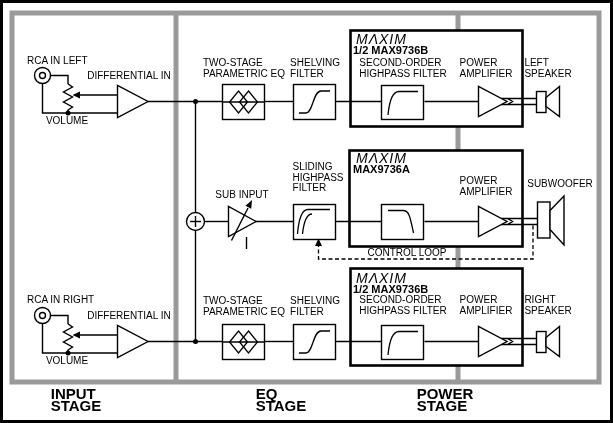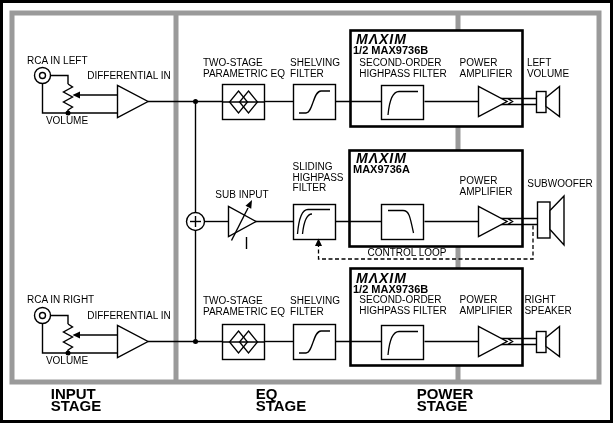--- a/index.html
+++ b/index.html
@@ -8,21 +8,21 @@
     font-family:"Liberation Sans","DejaVu Sans",sans-serif;overflow:hidden;
   }
   #wiring{position:absolute;left:0;top:0;}
   .lbl{
     position:absolute;font-size:10px;line-height:10.5px;color:#000;
     white-space:pre-line;transform:translateX(-50%);
     letter-spacing:0;
   }
   .la-left{transform:none;text-align:center;}
   .brand{
-    font-weight:700;font-style:italic;font-size:14px;line-height:12px;
+    font-weight:400;font-style:italic;font-size:14px;line-height:12px;
     letter-spacing:1px;transform:none;text-align:center;
   }
   .part{font-weight:700;font-size:11px;line-height:11px;transform:none;text-align:right;}
   .stage-lbl{font-weight:700;font-size:15px;line-height:12px;}
 </style>
 </head>
 <body>
 
 <div id="canvas">
 
@@ -186,21 +186,21 @@
 <div class="lbl" style="left:315px;top:296px">SHELVING
 FILTER</div>
 
 <div class="lbl brand" style="left:356px;top:33px">ΜΛΧΙΜ</div>
 <div class="lbl part" style="left:353px;top:45px">1/2 MAX9736B</div>
 <div class="lbl" style="left:403px;top:58px">SECOND-ORDER
 HIGHPASS FILTER</div>
 <div class="lbl" style="left:486px;top:58px">POWER
 AMPLIFIER</div>
 <div class="lbl" style="left:548px;top:58px">LEFT
-VOLUME</div>
+SPEAKER</div>
 
 <div class="lbl brand" style="left:356px;top:152px">ΜΛΧΙΜ</div>
 <div class="lbl part" style="left:353px;top:164px">MAX9736A</div>
 <div class="lbl" style="left:486px;top:176px">POWER
 AMPLIFIER</div>
 <div class="lbl" style="left:560px;top:179px">SUBWOOFER</div>
 <div class="lbl" style="left:407px;top:248px">CONTROL LOOP</div>
 
 <div class="lbl brand" style="left:356px;top:272px">ΜΛΧΙΜ</div>
 <div class="lbl part" style="left:353px;top:284px">1/2 MAX9736B</div>

